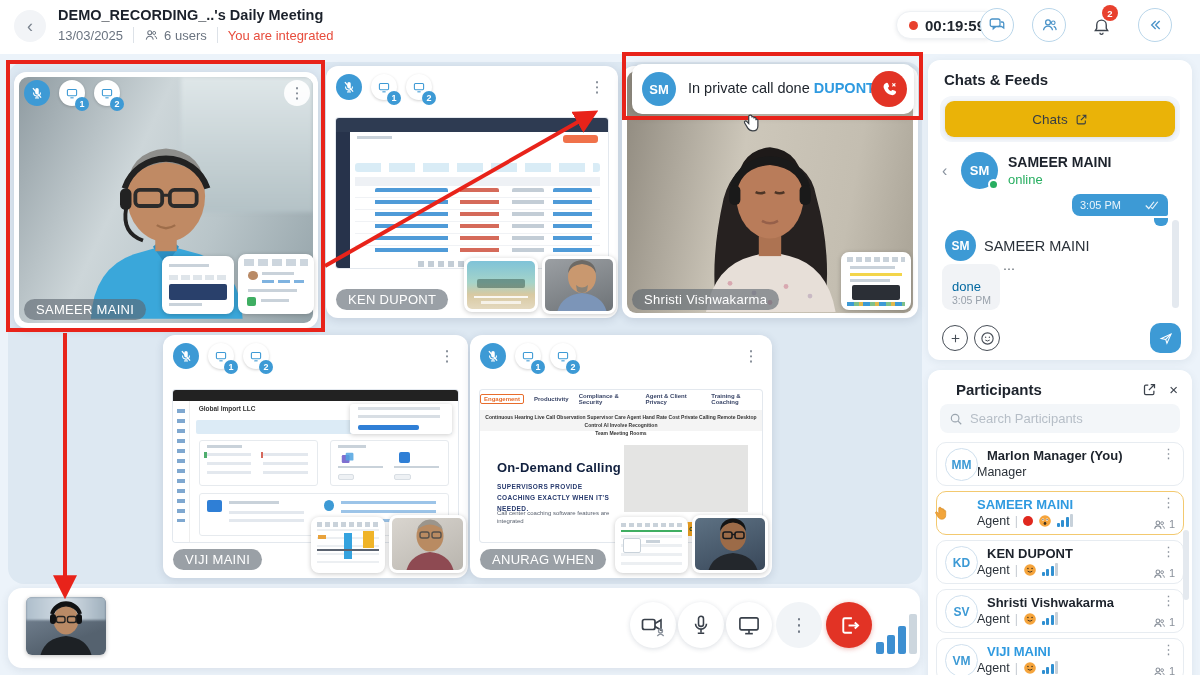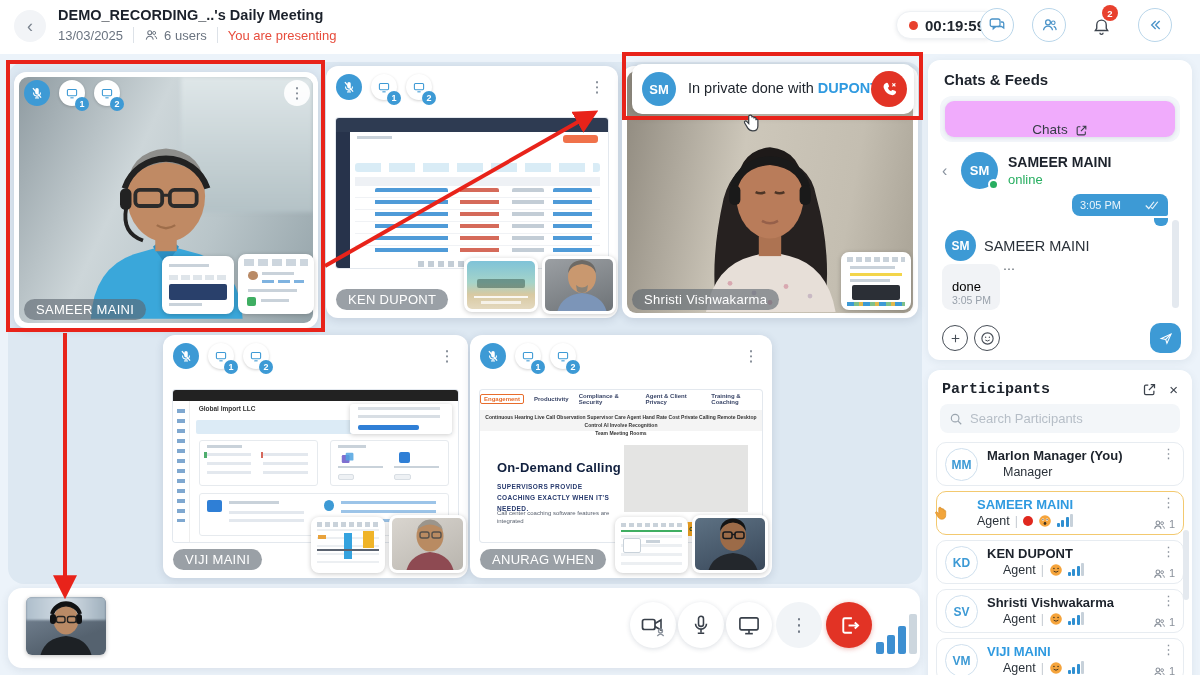--- a/index.html
+++ b/index.html
@@ -86,55 +86,55 @@
   .ctl-leave { background:#e23325; box-shadow:0 1px 5px rgba(200,40,30,.35); }
   .sig-bars { position:absolute; left:868px; top:26px; width:46px; height:40px; }
   .sig-bars i { position:absolute; bottom:0; width:8px; border-radius:2px; background:#3d8fd1; }
 
   
   .side-card { position:absolute; left:928px; width:264px; background:#fff; border-radius:12px; box-shadow:0 2px 8px rgba(40,60,90,.08); z-index:5; }
   .card-title { position:absolute; left:16px; top:11px; font-size:15px; font-weight:bold; color:#1d232c; }
 
   .tabs-wrap { position:absolute; left:12px; top:36px; width:240px; height:46px; background:#f3f6fa; border-radius:12px; display:flex; padding:5px; }
   .tab { flex:1; display:flex; align-items:center; justify-content:center; gap:7px; font-size:13.5px; color:#8f98a3; cursor:pointer; border-radius:9px; }
-  .tab.active { background:#f0abfc; color:#353c45; box-shadow:0 1px 4px rgba(30,50,80,.12);align-items:flex-end; }
+  .tab.active { background:#eab308; color:#353c45; box-shadow:0 1px 4px rgba(30,50,80,.12); }
 
   .chat-head-back { position:absolute; left:14px; top:102px; color:#8a94a0; font-size:16px; cursor:pointer; }
   .chat-avatar { position:absolute; left:33px; top:92px; width:37px; height:37px; border-radius:50%; background:#3d9ad5; color:#fff; font-size:13px; font-weight:bold; display:flex; align-items:center; justify-content:center; }
   .chat-avatar .dot { position:absolute; right:-1px; bottom:-1px; width:11px; height:11px; border-radius:50%; background:#27ae60; border:2px solid #fff; }
   .chat-contact-name { position:absolute; left:80px; top:94px; font-size:14px; font-weight:bold; color:#1d232c; }
   .chat-status { position:absolute; left:80px; top:112px; font-size:13px; color:#27ae60; }
 
   .sent-bubble { position:absolute; left:144px; top:134px; width:96px; height:22px; background:#3d9ad5; border-radius:8px 8px 2px 8px; color:#eaf4fb; font-size:11px; display:flex; align-items:center; justify-content:space-between; padding:0 8px; }
   .sent-tail { position:absolute; left:226px; top:158px; width:14px; height:8px; background:#3d9ad5; border-radius:0 0 6px 6px; }
   .in-avatar { position:absolute; left:17px; top:170px; width:31px; height:31px; border-radius:50%; background:#3d9ad5; color:#fff; font-size:12px; font-weight:bold; display:flex; align-items:center; justify-content:center; }
   .in-sender { position:absolute; left:56px; top:178px; font-size:14.5px; color:#2a3139; }
   .in-bubble { position:absolute; left:14px; top:204px; width:58px; height:46px; background:#f1f3f6; border-radius:9px; }
-  .in-bubble .msg { position:absolute; left:10px; top:15px; font-size:13px; color:#000000; }
+  .in-bubble .msg { position:absolute; left:10px; top:15px; font-size:13px; color:#0369a1; }
   .in-bubble .time { position:absolute; left:10px; top:30px; font-size:10.5px; color:#98a1ab; }
   .bubble-more { position:absolute; right:-16px; top:-2px; color:#5a626b; font-size:12px; letter-spacing:1px; cursor:pointer; }
   .chat-scroll { position:absolute; left:244px; top:160px; width:7px; height:88px; background:#e4e9ef; border-radius:4px; }
 
   .composer { position:absolute; left:0; top:262px; width:100%; height:38px; }
   .circ-icon { position:absolute; top:3px; width:26px; height:26px; border-radius:50%; border:1.5px solid #474e57; color:#474e57; display:flex; align-items:center; justify-content:center; cursor:pointer; background:#fff; }
   .write-input { position:absolute; left:80px; top:3px; width:130px; height:27px; border:1px solid #ccd3da; border-radius:6px; font-size:13px; color:#4a515a; padding:0 9px; outline:none; font-family:"Liberation Sans",sans-serif; }
   .write-input::placeholder { color:#a9b1bb; }
   .send-btn { position:absolute; left:222px; top:1px; width:31px; height:30px; border-radius:10px; background:#3d9ad5; border:none; display:flex; align-items:center; justify-content:center; cursor:pointer; }
 
   .pp-icons { position:absolute; right:14px; top:12px; display:flex; gap:12px; color:#3c434d; }
   .search-wrap { position:absolute; left:12px; top:34px; width:240px; height:29px; background:#f3f6f9; border-radius:8px; display:flex; align-items:center; padding:0 9px; gap:7px; color:#9aa4ae; }
   .search-input { flex:1; border:none; background:transparent; outline:none; font-size:13px; color:#4a515a; font-family:"Liberation Sans",sans-serif; }
   .search-input::placeholder { color:#b6bec7; }
   .p-list { position:absolute; left:8px; top:72px; width:248px; display:flex; flex-direction:column; gap:5px; }
   .p-row { position:relative; height:44px; background:#fff; border:1px solid #e7ecf1; border-radius:10px; }
   .p-row.raised { border-color:#f3c96f; }
   .p-avatar { position:absolute; left:8px; top:5px; width:33px; height:33px; border-radius:50%; border:1.5px solid #cfe0ee; color:#3d9ad5; font-size:12px; font-weight:bold; display:flex; align-items:center; justify-content:center; }
   .p-name { position:absolute; left:50px; top:5px; font-size:13px; font-weight:bold; color:#1d232c; max-width:150px; white-space:nowrap; overflow:hidden; }
   .p-name.blue { color:#2f9ae0; }
-  .p-sub { position:absolute; left:66px; top:22px; display:flex; align-items:center; gap:5px; font-size:12.5px; color:#2a3139; }
+  .p-sub { position:absolute; left:40px; top:22px; display:flex; align-items:center; gap:5px; font-size:12.5px; color:#2a3139; }
   .p-pipe { color:#c6ccd3; }
   .p-menu { position:absolute; right:8px; top:3px; color:#8a919b; font-size:13px; cursor:pointer; }
   .p-count { position:absolute; right:8px; bottom:4px; display:flex; align-items:center; gap:3px; font-size:11px; color:#8a919b; }
   .hand-ico { position:absolute; left:-5px; top:13px; z-index:2; }
   .mini-sig { display:inline-flex; align-items:flex-end; gap:1.5px; height:12px; }
   .mini-sig i { width:3px; background:#2f8fd1; border-radius:1px; }
   .mini-sig i.g { background:#c7d1da; }
   .reddot { width:10px; height:10px; border-radius:50%; background:#e0281e; display:inline-block; }
   .pp-scroll { position:absolute; left:255px; top:160px; width:6px; height:70px; background:#e4e9ef; border-radius:3px; }
 
@@ -156,21 +156,21 @@
       <span class="userrow">
         <svg width="15" height="14" viewBox="0 0 24 24">
             <circle cx="9" cy="8" r="3.4" fill="none" stroke="#6b7480" stroke-width="1.8"></circle>
             <path d="M3 20 q1-6 6-6 t6 6" fill="none" stroke="#6b7480" stroke-width="1.8"></path>
             <circle cx="16.5" cy="8.5" r="2.6" fill="none" stroke="#6b7480" stroke-width="1.6"></circle>
             <path d="M17 13.6 q3.5.6 4 5.4" fill="none" stroke="#6b7480" stroke-width="1.6"></path>
           </svg>
         <span>6 users</span>
       </span>
       <span class="vdiv"></span>
-      <span class="presenting">You are presenting</span>
+      <span class="presenting">You are integrated</span>
     </div>
 
     <div class="timer-pill">
       <span class="rec-dot"></span>
       <span>00:19:59</span>
     </div>
     <div class="tb-circle" style="left:980px;">
       <svg width="18" height="18" viewBox="0 0 24 24">
           <rect x="3" y="4" width="13" height="10" rx="2.5" fill="none" stroke="currentColor" stroke-width="1.7"></rect>
           <path d="M7 14 v3 l3.5-3" fill="none" stroke="currentColor" stroke-width="1.7"></path>
@@ -530,21 +530,21 @@
         <rect x="40" y="20" width="9" height="6.5" rx="2" fill="none" stroke="#17191c" stroke-width="1.6"></rect>
         <line x1="37" y1="22.5" x2="40" y2="22.5" stroke="#17191c" stroke-width="1.4"></line>
       </svg>
     </div>
     <div class="tile-label">ANURAG WHEN</div>
   </div>
 
   <div class="pc-banner">
     <span class="pc-avatar">SM</span>
     <span class="pc-text">
-      <span>In private done with</span>
+      <span>In private call done</span>
       <span class="pc-name">DUPONT</span><span>...</span>
     </span>
     <span class="pc-end">
       <svg width="18" height="18" viewBox="0 0 24 24">
         <path d="M7 4.5 q3-1.8 4 .8 l1 2.8 q.4 1.6-1.6 2.2 q1 3.6 4.6 4.8 q.4-2 2-1.7 l3 .8 q2.6 1 1 3.6 q-1.8 3-5.6 2.2 Q8 18.5 5 10.5 Q4 6.5 7 4.5Z" fill="#fff"></path>
         <path d="M16.5 4.5 l4 4 M20.5 4.5 l-4 4" stroke="#fff" stroke-width="1.7"></path>
       </svg>
     </span>
   </div>
   <svg class="cursor-hand" width="22" height="24" viewBox="0 0 24 26">
@@ -660,21 +660,21 @@
       <button class="send-btn">
         <svg width="16" height="15" viewBox="0 0 24 24">
             <path d="M4.5 12 L20 5 L13.5 19.5 L11.5 13.5 Z" fill="none" stroke="#fff" stroke-width="1.7"></path>
             <line x1="11.5" y1="13.5" x2="20" y2="5" stroke="#fff" stroke-width="1.7"></line>
           </svg>
       </button>
     </div>
   </aside>
 
   <aside class="side-card" style="top:370px;height:320px;">
-    <div class="card-title" style="left:14px;font-family:Liberation Mono, monospace;">Participants</div>
+    <div class="card-title" style="left:28px;">Participants</div>
     <div class="pp-icons">
       <svg width="15" height="15" viewBox="0 0 24 24">
           <path d="M10 5 H6 a2 2 0 0 0 -2 2 v11 a2 2 0 0 0 2 2 h11 a2 2 0 0 0 2 -2 v-4" fill="none" stroke="currentColor" stroke-width="2"></path>
           <path d="M14 4 h6 v6 M20 4 l-9 9" fill="none" stroke="currentColor" stroke-width="2"></path>
         </svg>
       <span style="font-size:15px;line-height:15px;cursor:pointer;">×</span>
     </div>
     <div class="search-wrap">
       <svg width="14" height="14" viewBox="0 0 24 24">
           <circle cx="10.5" cy="10.5" r="6.5" fill="none" stroke="currentColor" stroke-width="2"></circle>

